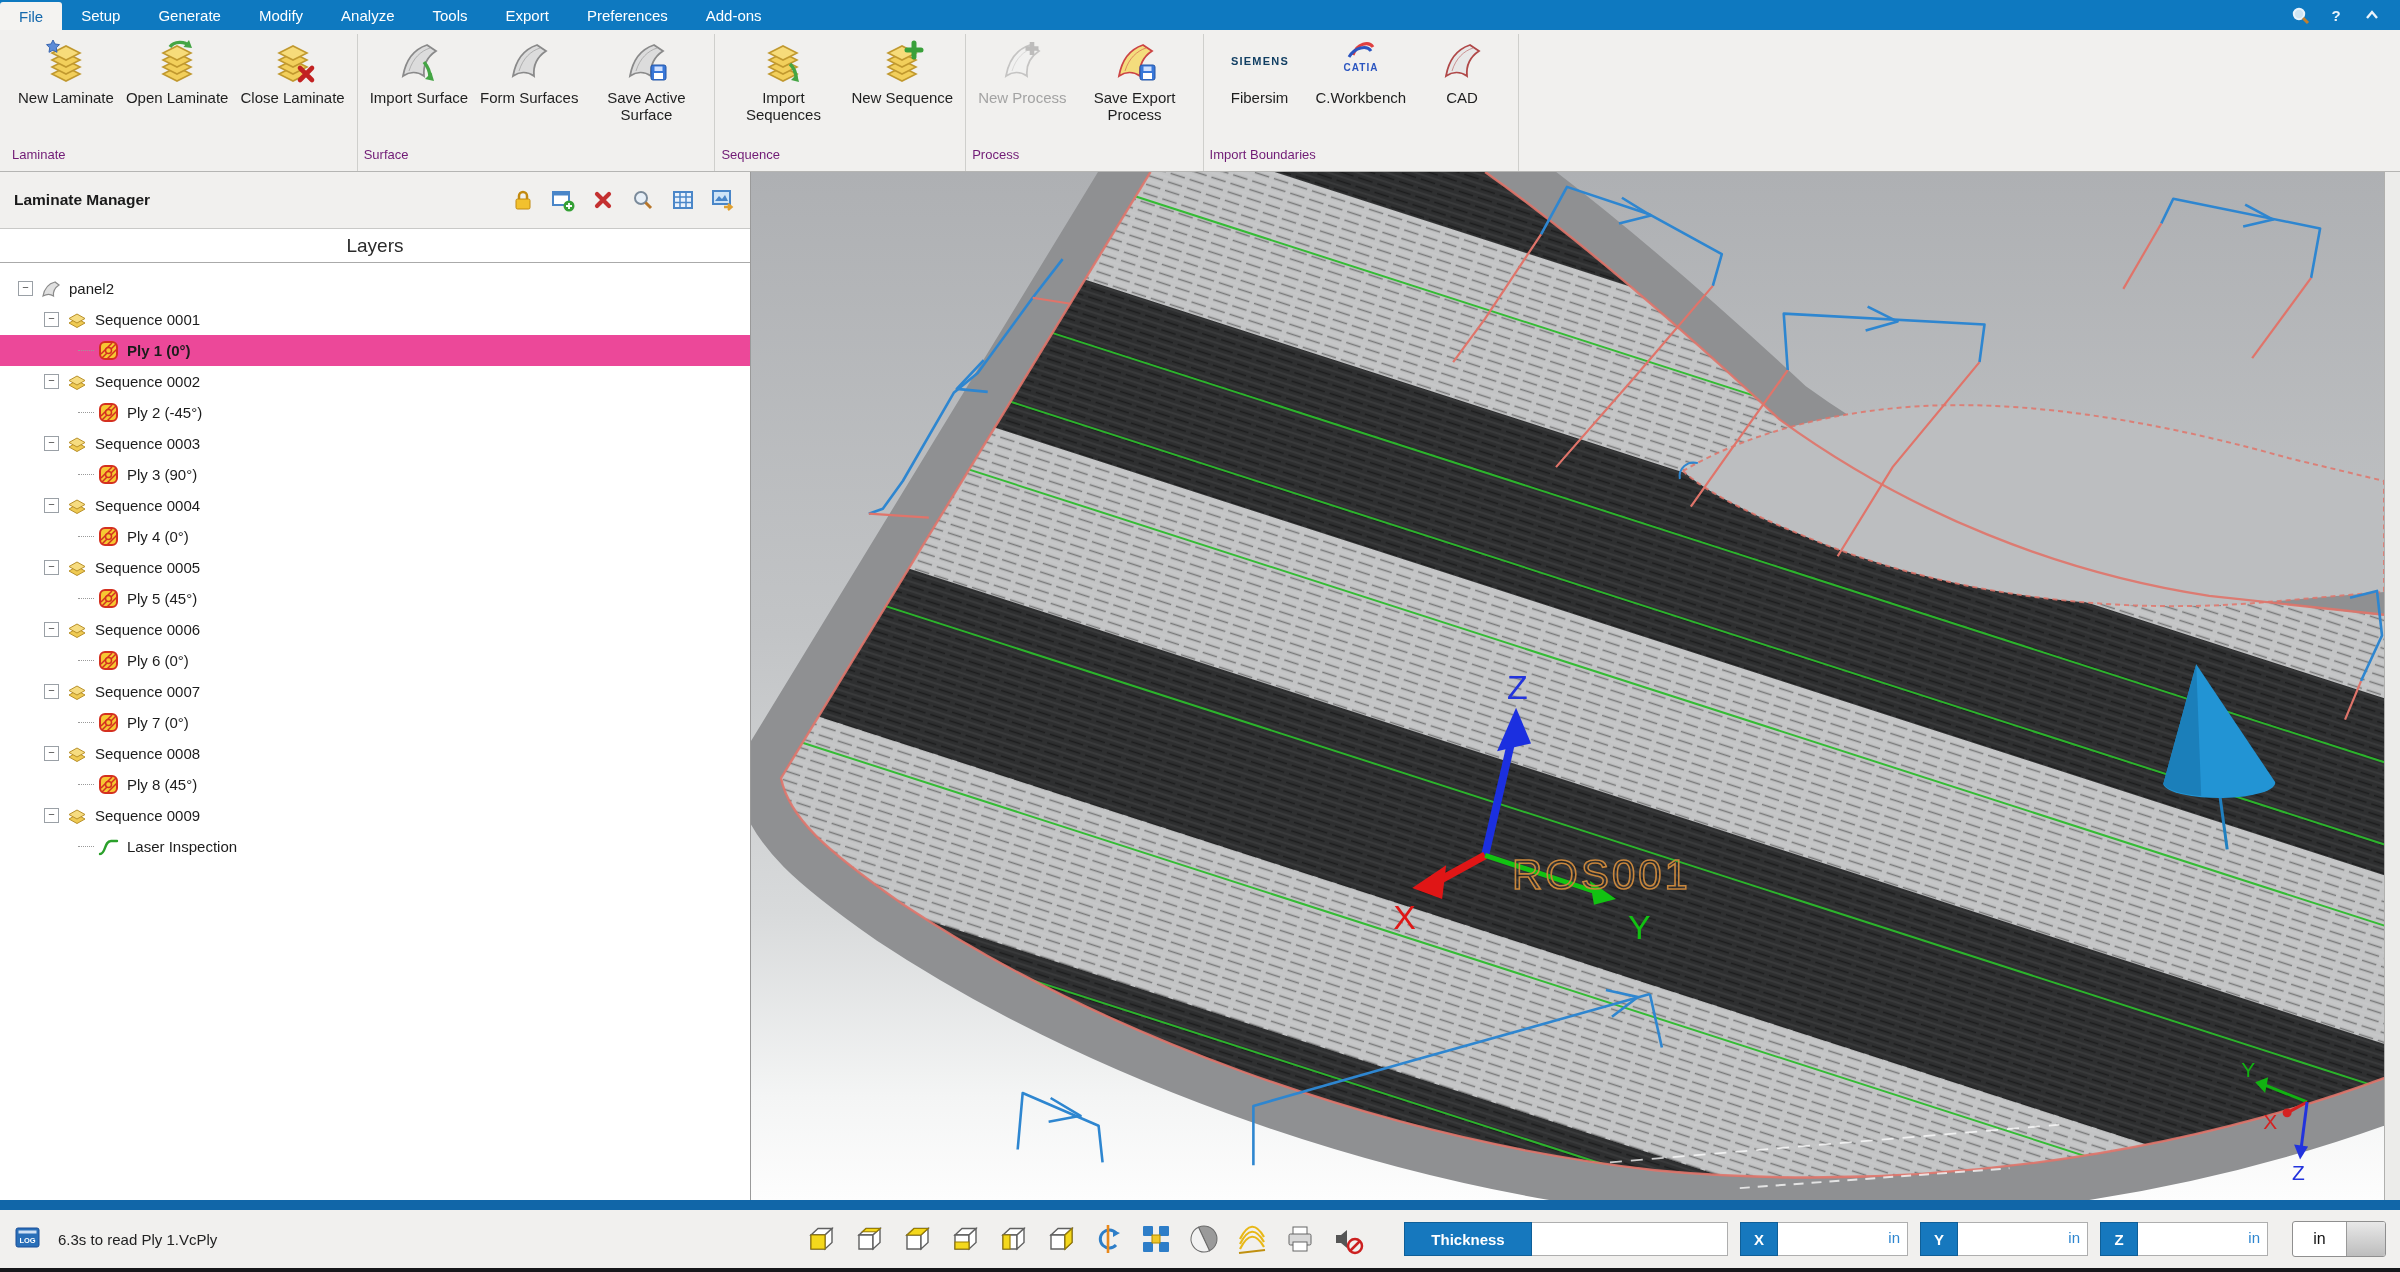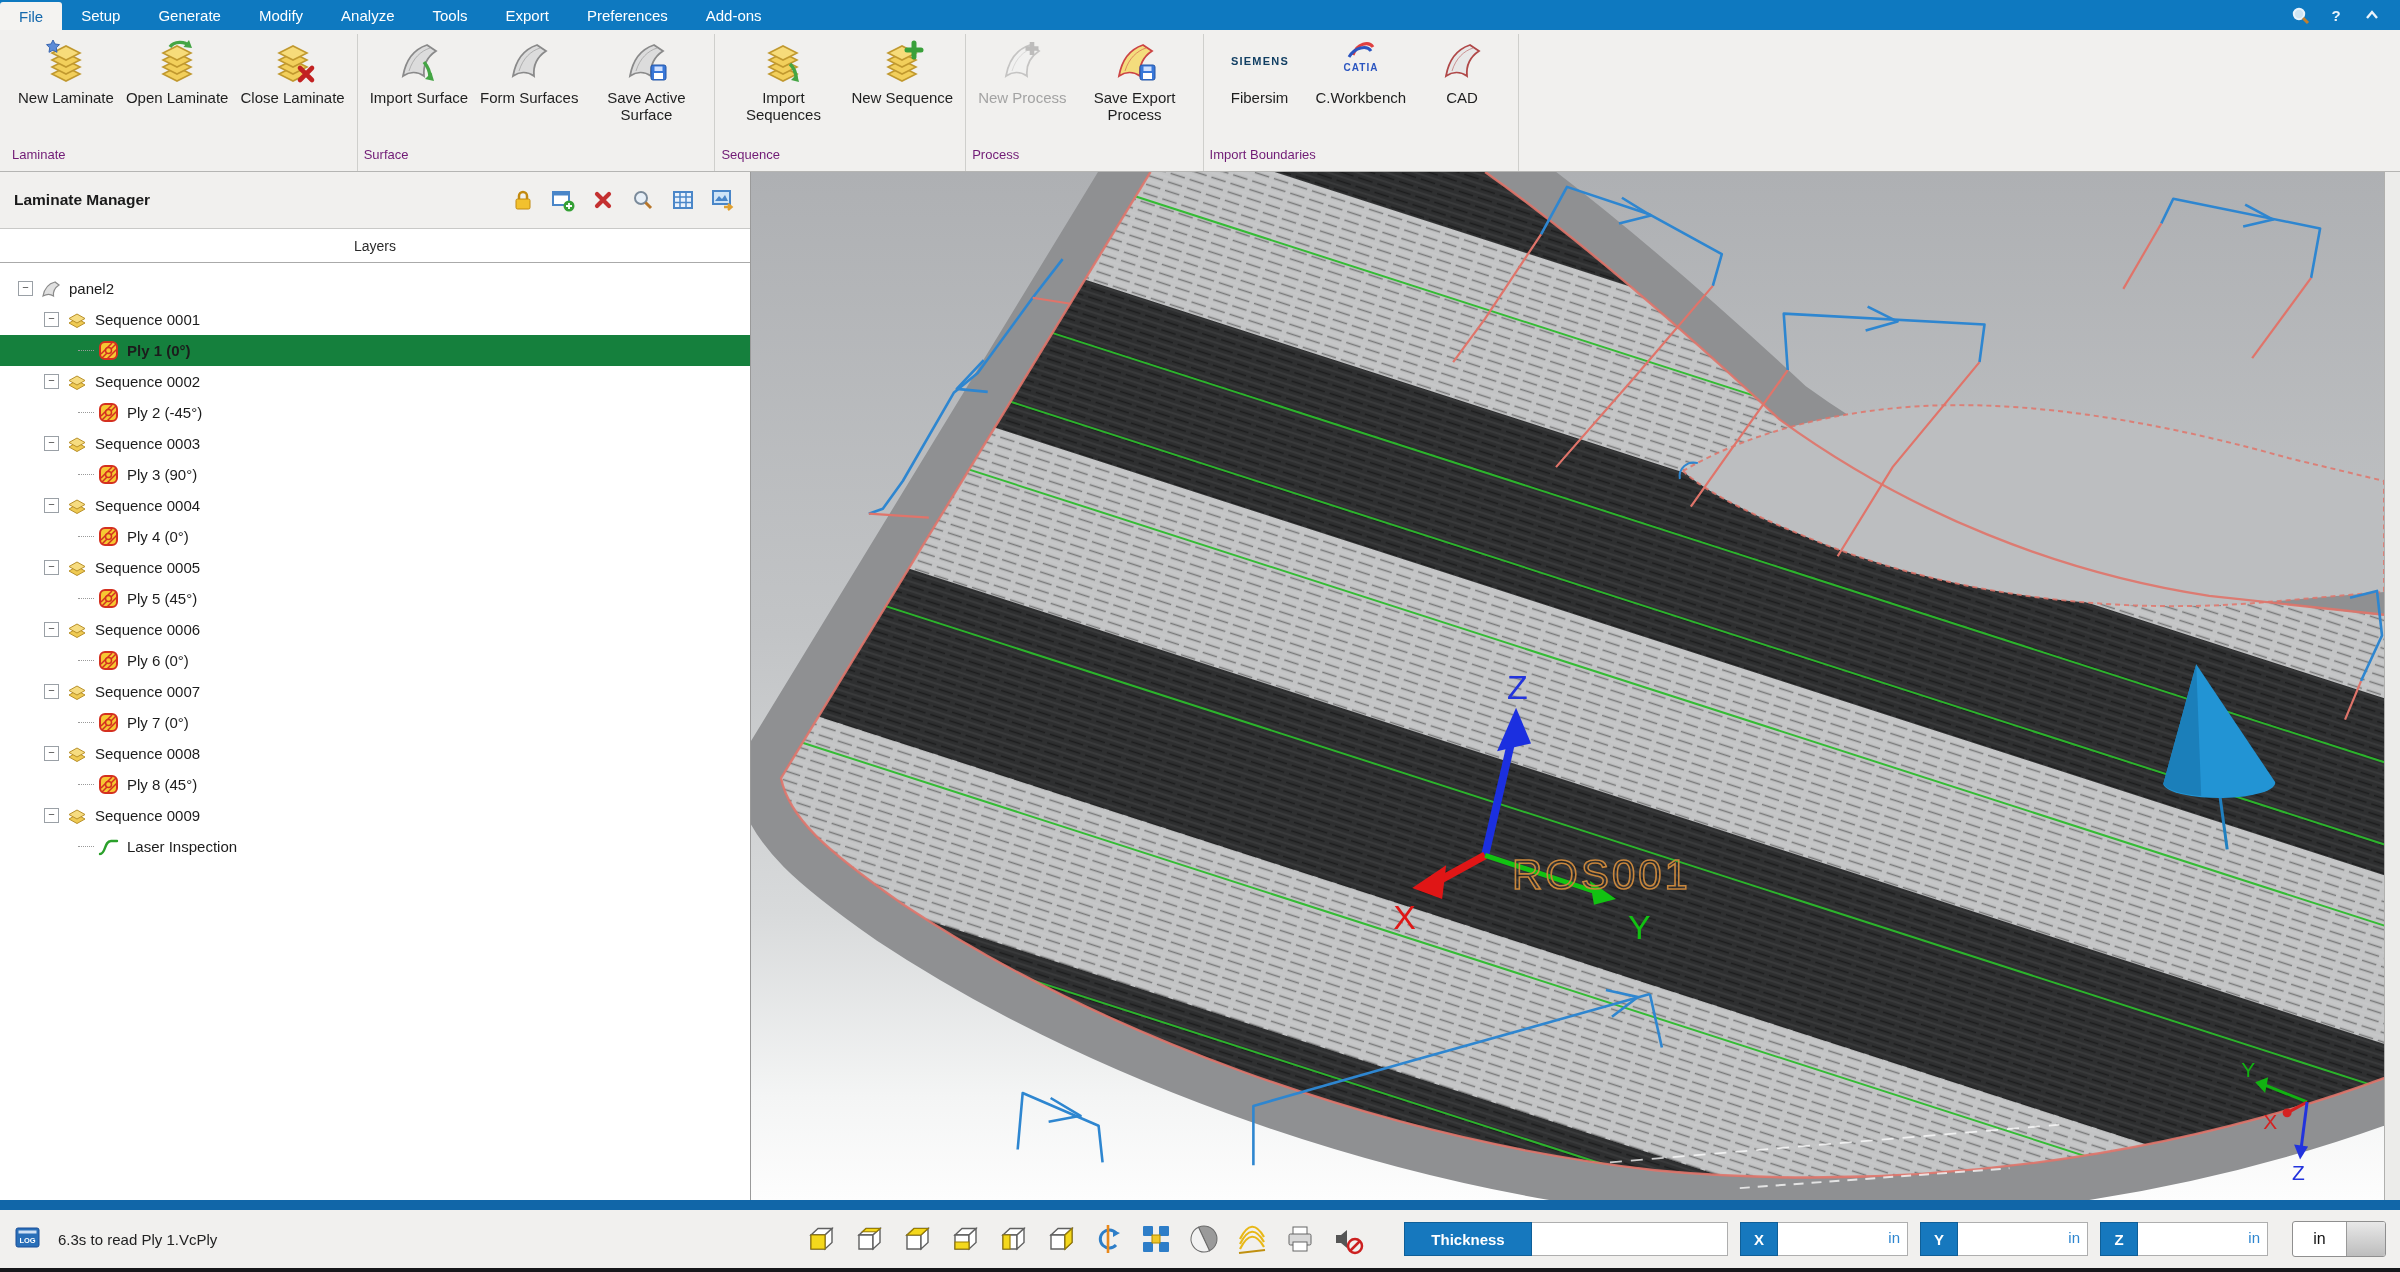--- a/index.html
+++ b/index.html
@@ -23,24 +23,24 @@
   .rbtn.disabled .ricon{opacity:.5;filter:grayscale(1);}
   .rname{height:24px;text-align:left;font-size:13px;color:#701a75;}
   
   .main{flex:1;display:flex;min-height:0;}
   .lpanel{width:750px;flex:none;background:#fff;border-right:1px solid #9a9a9a;display:flex;flex-direction:column;}
   .lphead{height:56px;background:#f1f0ee;border-bottom:1px solid #c9c9c7;display:flex;align-items:center;padding:0 14px;flex:none;}
   .lptitle{font-weight:bold;font-size:15.5px;color:#1a1a1a;}
   .lpicons{margin-left:auto;display:flex;gap:14px;align-items:center;}
   .lpicons .hicon{width:26px;height:26px;display:flex;align-items:center;justify-content:center;}
   .colhead{height:33px;border-bottom:1px solid #aaa;display:flex;align-items:center;justify-content:center;
-           font-size:14px;color:#2a2a2a;background:#fff;flex:none;}
+           font-size:19px;color:#2a2a2a;background:#fff;flex:none;}
   .tree{flex:1;overflow:hidden;padding-top:10px;background:#fff;}
   .trow{height:31px;display:flex;align-items:center;font-size:15px;color:#1c1c1c;white-space:nowrap;}
-  .trow.sel{background:#15803d;}
+  .trow.sel{background:#ec4899;}
   .trow.sel .tlabel{font-weight:bold;}
   .exp{width:13px;height:13px;flex:none;border:1px solid #9aa0a6;background:#fff;font-size:11px;line-height:11px;
        text-align:center;color:#444;margin-right:7px;}
   .conn{width:16px;height:0;border-bottom:1px dotted #9a9a9a;margin-right:4px;flex:none;}
   .ticon{display:flex;align-items:center;margin-right:7px;flex:none;}
   
   .viewport{flex:1;position:relative;min-width:0;background:#c2c4c6;}
   .viewport svg{display:block;width:100%;height:100%;}
   .rsplit{width:15px;flex:none;background:#ececea;border-left:1px solid #b0b0ae;}
   

